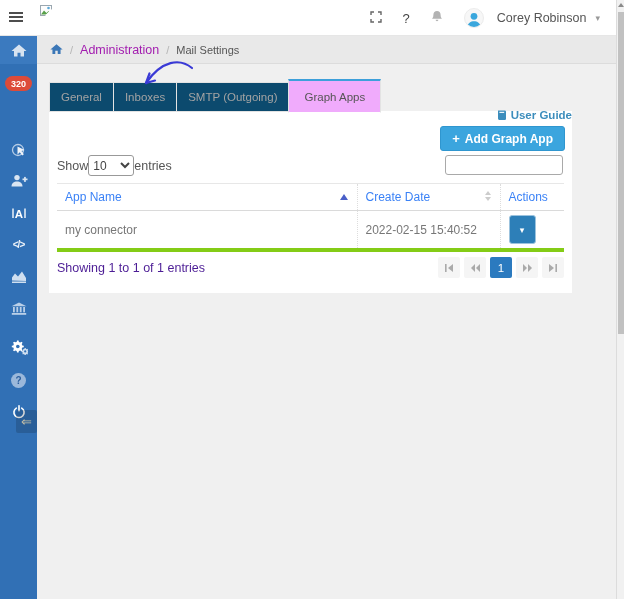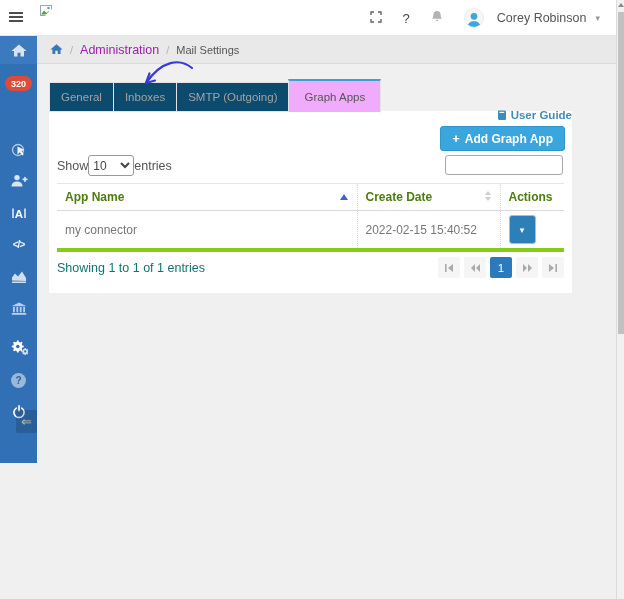--- a/index.html
+++ b/index.html
@@ -11,21 +11,21 @@
   .hamburger { position:absolute; left:9px; top:12px; width:15px; height:11px; cursor:pointer; }
   .hamburger span { display:block; width:14px; height:2px; background:#4d4d4d; margin-bottom:2px; }
   .logo-broken { position:absolute; left:40px; top:4px; }
   .top-right { position:absolute; right:24px; top:0; height:36px; display:flex; align-items:center; gap:21px; }
   .top-help { font-size:13px; color:#444; }
   .avatar { width:20px; height:20px; border-radius:50%; background:#f7f7f7; border:1px solid #ececec; overflow:hidden; display:flex; align-items:flex-end; justify-content:center; }
   .user-name { font-size:12.5px; color:#555; margin-left:-8px; }
   .user-caret { font-size:9px; color:#999; margin-left:-12px; }
 
   
-  .sidebar { position:absolute; left:0; top:36px; width:37px; height:427px; background:#3170b5; z-index:2; }
+  .sidebar { position:absolute; left:0; top:36px; width:37px; height:563px; background:#3170b5; z-index:2; }
   .s-item { position:absolute; left:0; width:37px; display:flex; justify-content:center; align-items:center; cursor:pointer; }
   .home-tile { top:0; height:28px; background:#3b7abf; }
   .badge { position:absolute; top:40px; left:5px; width:27px; height:15px; border-radius:8px; background:#dd4b39; color:#fff; font-size:9px; font-weight:bold; display:flex; align-items:center; justify-content:center; }
   .code-glyph { color:#eef3f9; font-size:10px; font-weight:bold; letter-spacing:-1px; }
   .help-circle { width:15px; height:15px; border-radius:50%; background:#9bb8da; color:#2c5f9e; font-size:10px; font-weight:bold; display:flex; align-items:center; justify-content:center; }
   .collapse-btn { position:absolute; top:374px; left:16px; width:21px; height:23px; background:rgba(0,0,0,0.16); border-radius:2px; display:flex; align-items:center; justify-content:center; color:#c2bda6; font-size:13px; cursor:pointer; }
 
   
   .breadcrumb { position:absolute; left:37px; top:36px; width:580px; height:28px; background:#e9e9e9; border-bottom:1px solid #dcdcdc; display:flex; align-items:center; padding-left:13px; gap:7px; z-index:2; }
   .bc-sep { color:#b5b5b5; font-size:11px; }
@@ -43,32 +43,32 @@
   
   .card { position:absolute; left:49px; top:111px; width:523px; height:182px; background:#fff; z-index:1; }
   .add-btn { position:absolute; right:7px; top:15px; height:25px; padding:0 11px; background:#3ba5de; border:1px solid #2f96cf; border-radius:3px; color:#fff; font-size:12px; font-weight:bold; display:flex; align-items:center; gap:5px; cursor:pointer; }
   .add-btn .plus { font-size:13px; font-weight:bold; }
   .show-row { position:absolute; left:8px; top:44px; display:flex; align-items:center; gap:0; font-size:12.5px; color:#555; }
   .len-select { width:46px; height:21px; font-size:12px; color:#444; border:1px solid #999; border-radius:3px; background:#fff; }
   .search-input { position:absolute; right:9px; top:44px; width:118px; height:20px; border:1px solid #a9a9a9; border-radius:3px; font-size:12px; padding:0 5px; color:#555; }
 
   
   table.grid { position:absolute; left:8px; top:72px; width:507px; border-collapse:collapse; table-layout:fixed; }
-  .grid th { text-align:left; padding:6px 8px; font-size:12px; font-weight:bold; color:#4d7c0f; border-top:1px solid #e7e7e7; border-bottom:1px solid #dadada; position:relative; cursor:pointer;margin-left:16px; }
+  .grid th { text-align:left; padding:6px 8px; font-size:12px; font-weight:normal; color:#3b82f6; border-top:1px solid #e7e7e7; border-bottom:1px solid #dadada; position:relative; cursor:pointer;margin-left:16px; }
   .grid th + th, .grid td + td { border-left:1px dotted #ddd; }
   .grid td { padding:11px 8px; font-size:12px; color:#777; border-bottom:4px solid #84cc16; vertical-align:middle; }
   .sort-asc { position:absolute; right:9px; top:10px; width:0; height:0; border-left:4px solid transparent; border-right:4px solid transparent; border-bottom:6px solid #4a5fc8; }
   .sort-both { position:absolute; right:9px; top:7px; }
   .sort-both i { display:block; width:0; height:0; border-left:3.5px solid transparent; border-right:3.5px solid transparent; }
   .sort-both .up { border-bottom:4.5px solid #ccc; margin-bottom:2px; }
   .sort-both .dn { border-top:4.5px solid #ccc; }
   .action-btn { width:27px; height:29px; background:#2d7fb8; border:1px solid #9cc3de; border-radius:3px; color:#fff; font-size:9px; display:flex; align-items:center; justify-content:center; cursor:pointer; }
   .td-actions { padding:4px 8px !important; }
 
-  .table-info { position:absolute; left:8px; top:150px; font-size:12.5px; color:#0f766e; }
+  .table-info { position:absolute; left:8px; top:150px; font-size:12.5px; color:#4c1d95; }
   .paginate { position:absolute; right:8px; top:146px; display:flex; gap:4px; }
   .page-btn { width:22px; height:21px; background:#f5f5f5; border-radius:2px; display:flex; align-items:center; justify-content:center; cursor:pointer; }
   .page-btn.active { background:#2b7abf; color:#fff; font-size:11.5px; }
 
   
   .annotation { position:absolute; left:130px; top:56px; z-index:6; pointer-events:none; }
 
   
   .scrollbar { position:absolute; right:0; top:0; width:8px; height:599px; background:#f1f1f1; border-left:1px solid #dcdcdc; z-index:10; }
   .sb-up { position:absolute; top:3px; left:1px; width:0; height:0; border-left:3px solid transparent; border-right:3px solid transparent; border-bottom:4px solid #8a8a8a; }

